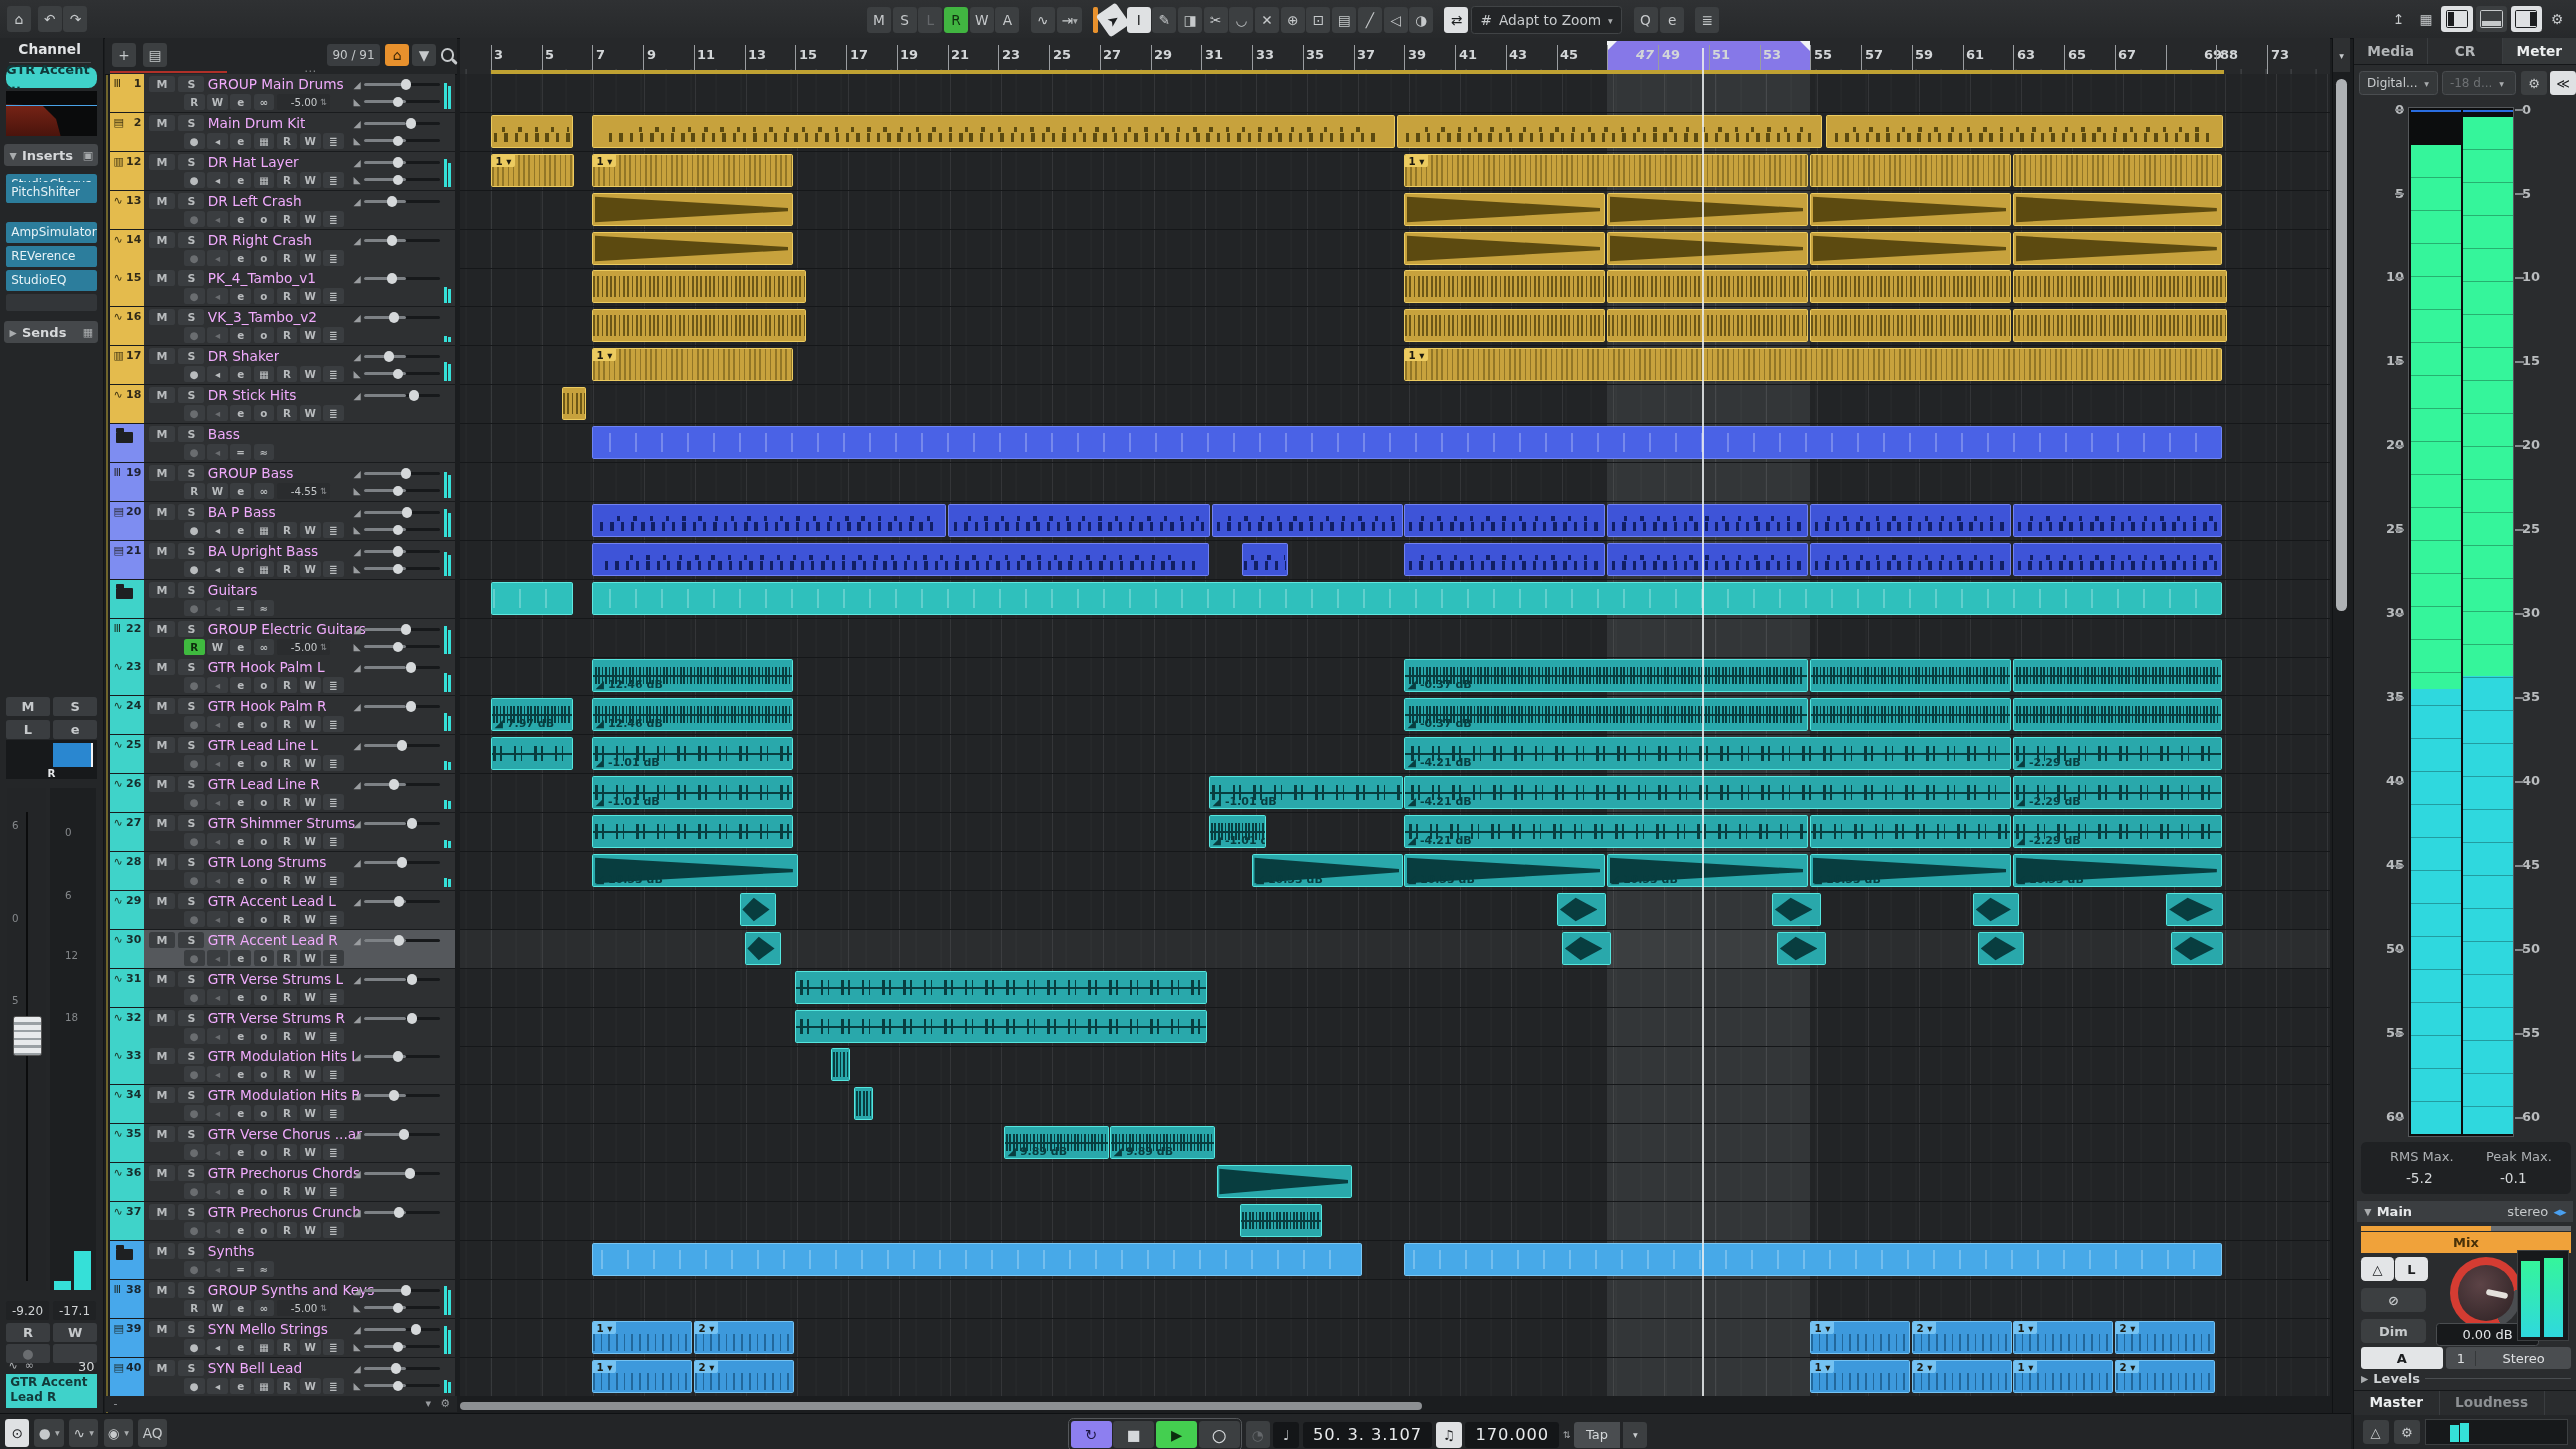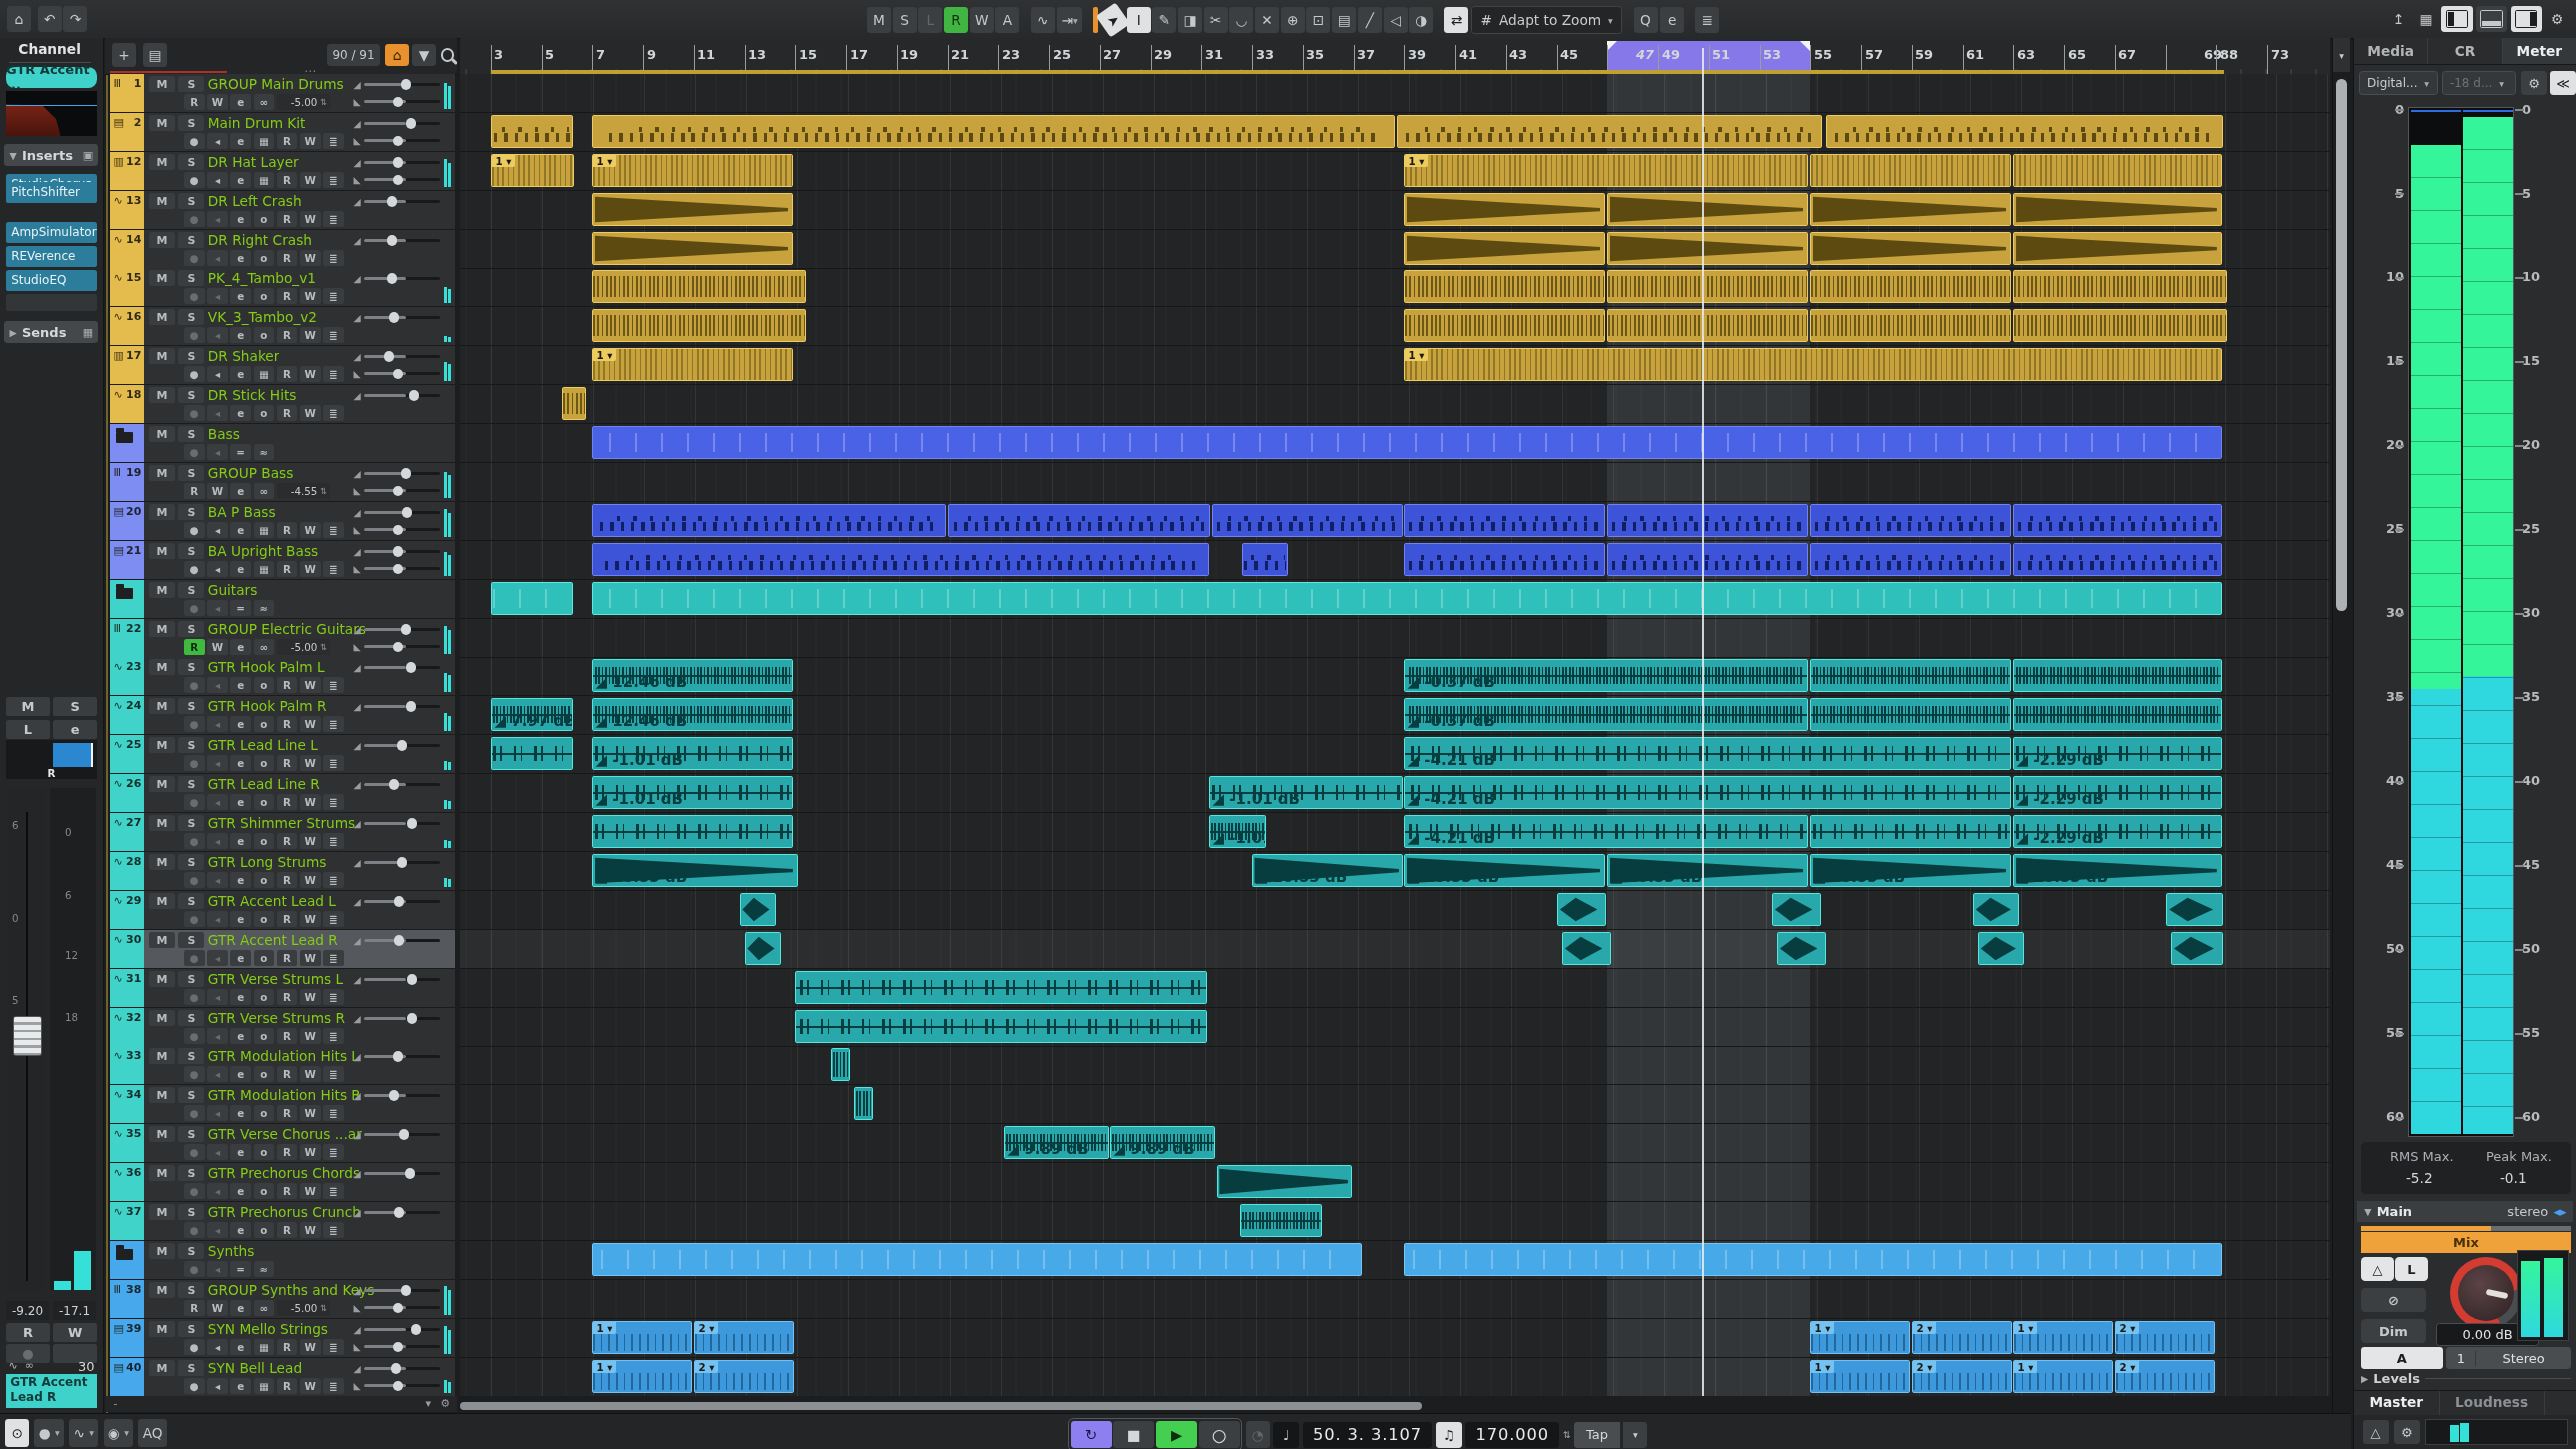--- a/index.html
+++ b/index.html
@@ -66,21 +66,21 @@
   .tico{position:absolute;left:3.4px;top:2.6px;font-size:11px;color:rgba(20,16,0,.8);}
   .tnum{position:absolute;right:2.6px;top:2.6px;font-size:11px;font-weight:bold;color:rgba(15,15,15,.85);}
   .ico-folder{position:absolute;left:6px;top:7.7px;width:17px;height:11px;background:#1e2022;border-radius:0.9px;}
   .ico-folder::before{content:"";position:absolute;top:-3.4px;left:0;width:7.7px;height:3.4px;background:#1e2022;border-radius:0.9px 0.9px 0 0;}
   .l1{position:absolute;left:39px;top:1.7px;height:17px;display:flex;gap:3.4px;align-items:center;}
   .l2{position:absolute;left:74px;top:20px;height:16.3px;display:flex;gap:2.6px;align-items:center;}
   .chip{min-width:20.6px;height:15.5px;background:#3a3d40;border-radius:2.6px;color:#b9bcbe;font-size:10.3px;font-weight:bold;display:flex;align-items:center;justify-content:center;padding:0 1.7px;box-sizing:border-box;}
   .chip.ms{min-width:26px;height:16.3px;font-size:11px;}
   .chip.d{color:#6a6d70;}
   .chip.g{background:#3fba3f;color:#0e2c0d;}
-  .tname{font-size:13.7px;color:#84cc16;white-space:nowrap;max-width:197px;overflow:hidden;}
+  .tname{font-size:13.7px;color:#f0abfc;white-space:nowrap;max-width:197px;overflow:hidden;}
   .valchip{width:53px;height:15.5px;background:#2a2c2e;border-radius:2.6px;color:#c6c9cb;font-size:10.3px;display:flex;align-items:center;justify-content:flex-end;gap:2.6px;padding:0 2.6px;box-sizing:border-box;}
   .spin{font-size:8.6px;color:#8a8d90;}
   .sl{position:absolute;right:15.5px;width:86px;height:15.5px;display:flex;align-items:center;gap:3.4px;}
   .s1{top:2.6px;}.s2{top:20px;}
   .slico{font-size:9.4px;color:#9a9da0;}
   .sltrack{position:relative;flex:1;height:3.4px;background:#17191b;border-radius:1.7px;}
   .sltrack::before{content:"";position:absolute;left:0;top:0;height:3.4px;width:55%;background:#7d8185;border-radius:1.7px;}
   .slknob{position:absolute;top:-3.4px;width:10.3px;height:10.3px;border-radius:50%;background:#d5d8da;}
   .rmeter{position:absolute;right:2.6px;bottom:2.6px;width:8.6px;height:34px;display:flex;gap:0.9px;align-items:flex-end;}
   .mb{width:3.4px;background:#35e0d8;}
@@ -120,21 +120,21 @@
   .ev-wave::before{left:1%;right:1%;top:22%;height:56%;background:repeating-linear-gradient(90deg,var(--dk) 0 1.7px,transparent 1.7px 3.4px);}
   .ev-wave::after{left:0;right:0;top:49%;height:1.7px;background:var(--dk);}
   .ev-strum::before{left:1%;right:1%;top:26%;height:48%;background:repeating-linear-gradient(90deg,var(--dk) 0 2.6px,transparent 2.6px 6.9px,var(--dk) 6.9px 8.6px,transparent 8.6px 20.6px);}
   .ev-strum::after{left:0;right:0;top:48%;height:1.7px;background:var(--dk);}
   .ev-spike::before{left:4%;width:80%;top:6%;height:88%;background:var(--dk);clip-path:polygon(0 50%,42% 8%,100% 50%,42% 92%);}
   .ev-tiny::before{inset:12% 6%;background:repeating-linear-gradient(90deg,var(--dk) 0 1.7px,transparent 1.7px 3.4px);}
   .ev-block::before{left:0;right:0;bottom:8%;height:52%;background:repeating-linear-gradient(90deg,var(--dk) 0 1.7px,transparent 1.7px 7.7px);opacity:.55;}
   .ev-folder{border-width:0.9px;}
   .ev-folder::before{inset:20% 1%;background:repeating-linear-gradient(90deg,rgba(255,255,255,.25) 0 1.7px,transparent 1.7px 26px);}
   .badge{position:absolute;top:0;left:0;background:var(--bc);color:#1c1a10;font-size:10.3px;font-weight:bold;padding:0 3.4px;border-radius:0 0 2.6px 0;z-index:2;}
-  .gain{position:absolute;bottom:0;left:2.6px;font-size:15px;color:var(--dk);font-weight:bold;z-index:2;white-space:nowrap;}
+  .gain{position:absolute;bottom:0;left:2.6px;font-size:11px;color:var(--dk);font-weight:bold;z-index:2;white-space:nowrap;}
   
   #vscroll{position:absolute;left:2332px;top:38px;width:17px;height:1375px;background:#1b1d1f;border-left:0.9px solid #101214;}
   #vthumb{position:absolute;left:2.6px;top:41px;width:11px;height:532px;background:#aeb1b4;border-radius:5.2px;}
   #vscroll .topbox{position:absolute;left:0;top:0;width:17px;height:34px;background:#2e3032;color:#c6c9cb;font-size:9.4px;display:flex;align-items:center;justify-content:center;}
   #hscroll{position:absolute;left:460px;top:1400px;width:1870px;height:13px;background:#1b1d1f;}
   #hthumb{position:absolute;left:0;top:1.7px;height:8.6px;width:962px;background:#8d9093;border-radius:4.3px;}
   
   #rzone{position:absolute;left:2353px;top:38px;width:223px;height:1412px;background:#2a2c2e;border-left:1.7px solid #101214;}
   .rtabs{position:absolute;left:0;top:0;width:223px;height:26px;display:flex;border-bottom:0.9px solid #151719;}
   .rtab{flex:1;text-align:center;font-size:13.7px;font-weight:bold;color:#b3b6b8;line-height:26px;border-right:0.9px solid #3a3d40;}

